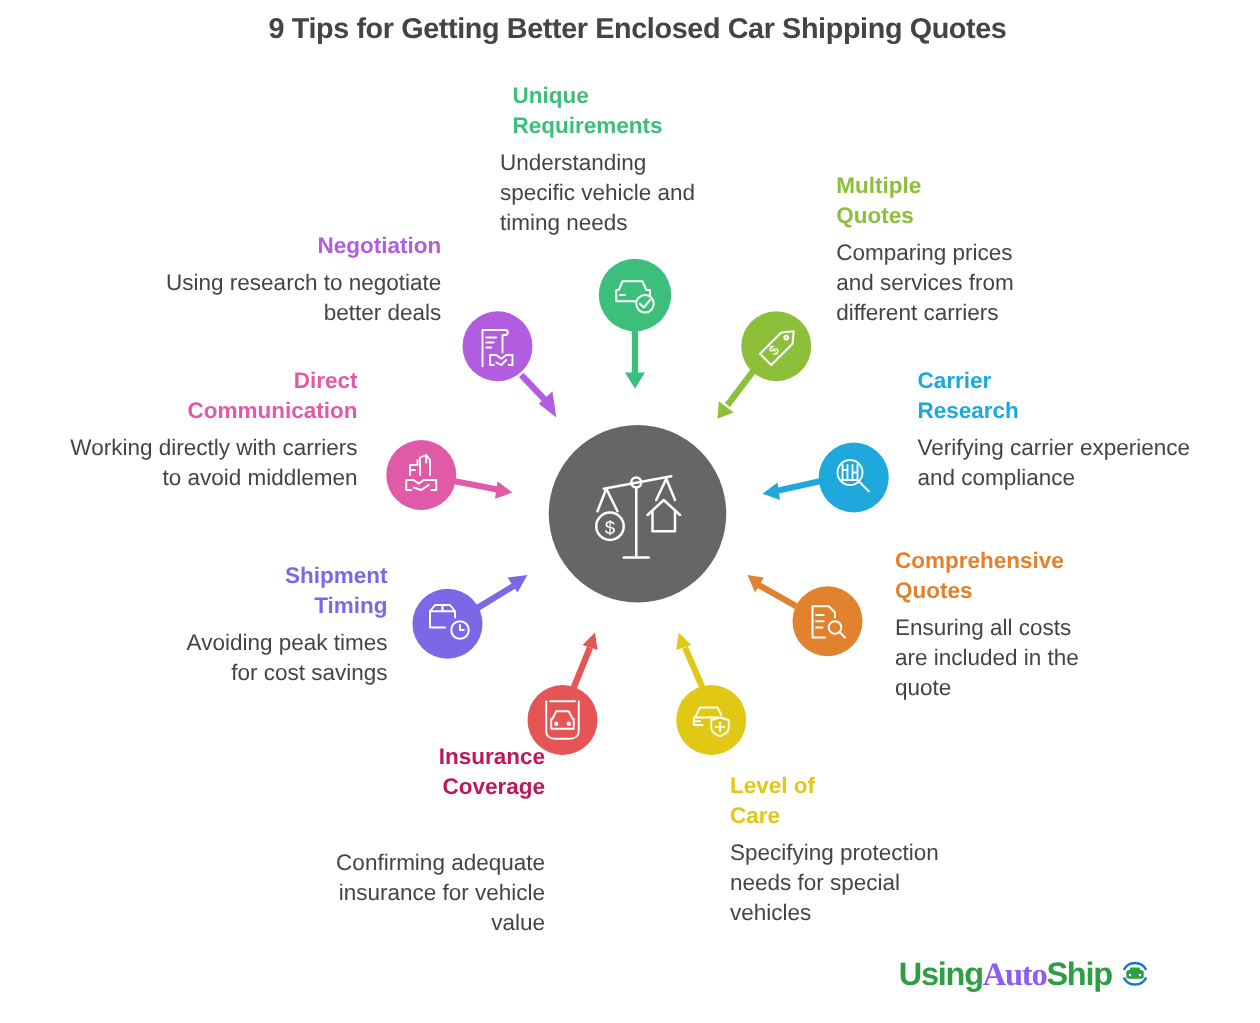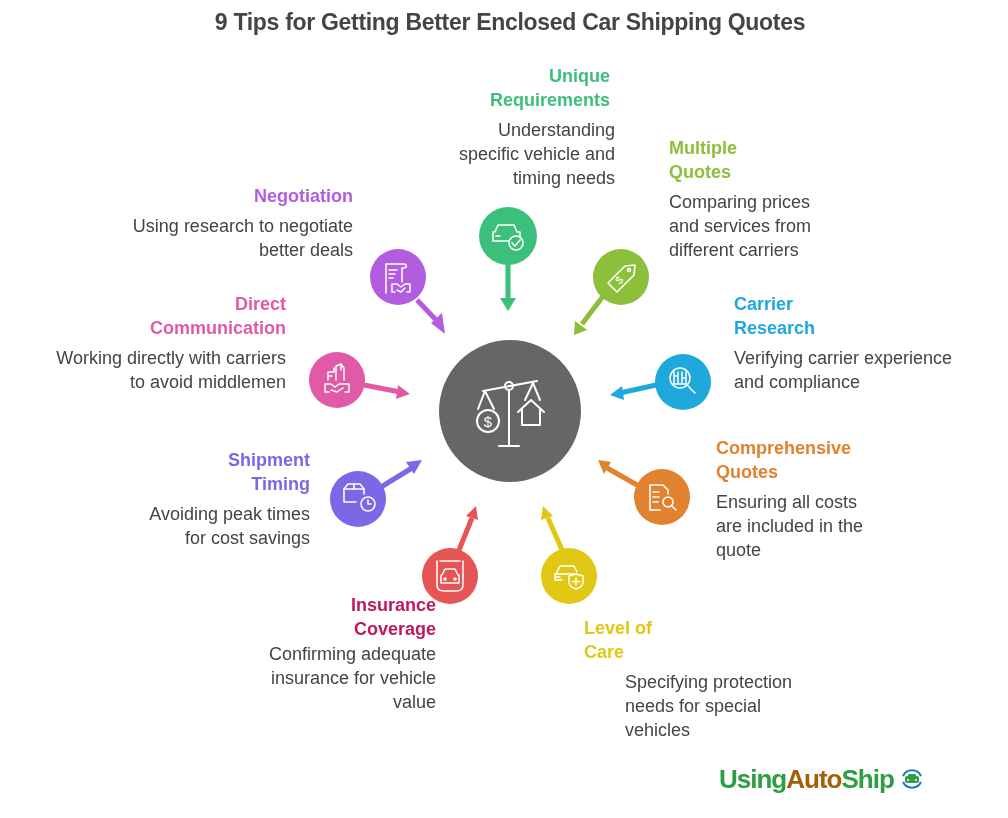--- a/index.html
+++ b/index.html
@@ -3,24 +3,24 @@
 <meta charset="utf-8">
 <style>
   html, body { margin:0; padding:0; background:#ffffff; }
   body { width:1008px; height:818px; position:relative; overflow:hidden; font-family:"Liberation Sans", sans-serif; }
   .title { position:absolute; left:0; top:9px; width:1020px; text-align:center; font-size:23px; font-weight:bold; color:#444444; letter-spacing:-0.3px; }
   #diagram { position:absolute; left:0; top:0; }
   .lbl { position:absolute; font-weight:bold; font-size:18px; line-height:24px; }
   .desc { position:absolute; font-size:18px; line-height:24px; color:#444444; }
   .r { text-align:right; }
   .l { text-align:left; }
-  .c { text-align:right; }
+  .c { text-align:left; }
   .logo { position:absolute; left:719px; top:764px; font-size:26px; font-weight:bold; letter-spacing:-1px; }
   .logo .g { color:#2e9e44; }
-  .logo .b { color:#a16207; }
+  .logo .b { color:#8b5cf6;font-family:Liberation Serif, serif; }
 </style>
 </head>
 <body>
 
 <div class="title">9 Tips for Getting Better Enclosed Car Shipping Quotes</div>
 
 <svg id="diagram" width="1008" height="818" viewBox="0 0 1008 818">
 
   <g>
     <circle cx="510" cy="411" r="71" fill="#666666"></circle>
@@ -196,33 +196,33 @@
     <div>are included in the</div>
     <div>quote</div>
   </div>
 </div>
 
 <div>
   <div class="lbl l" style="left:584px;top:616px;color:#e0c814;">
     <div>Level of</div>
     <div>Care</div>
   </div>
-  <div class="desc l" style="left:584px;top:670px;white-space:nowrap;margin-left:41px;">
+  <div class="desc l" style="left:584px;top:670px;white-space:nowrap;">
     <div>Specifying protection</div>
     <div>needs for special</div>
     <div>vehicles</div>
   </div>
 </div>
 
 <div>
   <div class="lbl r" style="left:236px;top:593px;width:200px;color:#be185d;">
     <div>Insurance</div>
     <div>Coverage</div>
   </div>
-  <div class="desc r" style="left:216px;top:642px;width:220px;">
+  <div class="desc r" style="left:216px;top:678px;width:220px;">
     <div>Confirming adequate</div>
     <div>insurance for vehicle</div>
     <div>value</div>
   </div>
 </div>
 
 <div>
   <div class="lbl r" style="left:110px;top:448px;width:200px;color:#7b68e6;">
     <div>Shipment</div>
     <div>Timing</div>

